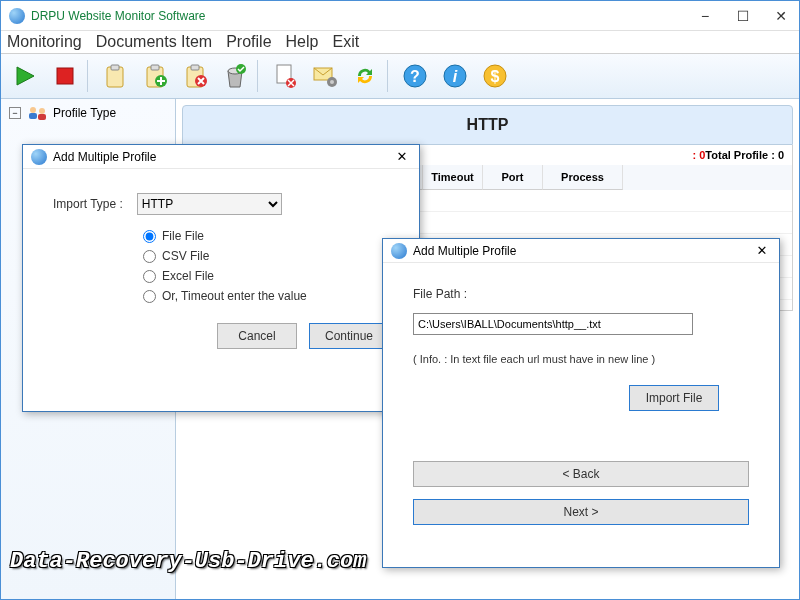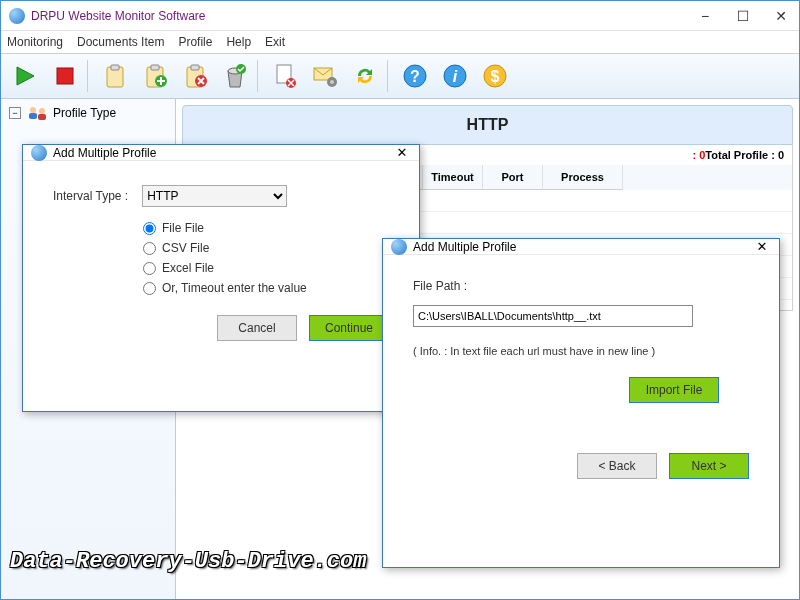--- a/index.html
+++ b/index.html
@@ -1,25 +1,25 @@
 <!DOCTYPE html>
 <html><head>
 <meta charset="utf-8">
 <style>
 * { box-sizing: border-box; margin: 0; padding: 0; font-family: "Segoe UI", Tahoma, sans-serif; }
 body { width: 800px; height: 600px; background: #fff; position: relative; overflow: hidden; }
 
 .window { width: 800px; height: 600px; border: 1px solid #4a8fd6; background: #fff; }
 .titlebar { height: 30px; background: #fff; display: flex; align-items: center; padding: 0 8px; border-bottom: 1px solid #e0e0e0; }
 .titlebar .icon { width: 16px; height: 16px; margin-right: 6px; }
-.titlebar .title { flex: 1; font-size: 12px; color: #701a75; }
+.titlebar .title { flex: 1; font-size: 12px; color: #15803d; }
 .winbtns { display: flex; gap: 18px; }
 .winbtn { width: 20px; height: 20px; display: flex; align-items: center; justify-content: center; font-size: 14px; color: #333; cursor: default; }
 
-.menubar { height: 22px; display: flex; align-items: center; padding: 0 6px; gap: 14px; font-size: 12px; color: #333; }
+.menubar { height: 22px; display: flex; align-items: center; padding: 0 6px; gap: 14px; font-size: 16px; color: #333; }
 .menubar span { cursor: default; }
 
 .toolbar { height: 46px; background: linear-gradient(#f8fbff,#e5f0fa); border-top: 1px solid #d0d0d0; border-bottom: 1px solid #b8cde0; display: flex; align-items: center; padding: 0 6px; gap: 4px; }
 .tool { width: 36px; height: 36px; display: flex; align-items: center; justify-content: center; }
 .tool.sep { width: 6px; border-left: 1px solid #c0d0e0; height: 32px; }
 
 .body { display: flex; height: calc(100% - 98px); }
 .sidebar { width: 175px; border-right: 1px solid #b8cde0; background: linear-gradient(#f8fbff,#f0f6fc); padding: 4px; }
 .tree-item { display: flex; align-items: center; font-size: 12px; padding: 2px 4px; }
 .tree-item .toggle { width: 12px; height: 12px; border: 1px solid #888; margin-right: 6px; display: flex; align-items: center; justify-content: center; font-size: 9px; }
@@ -28,30 +28,30 @@
 .http-header { background: #dfedfc; border: 1px solid #b8cde0; text-align: center; padding: 10px; font-size: 16px; font-weight: bold; color: #222; border-radius: 4px 4px 0 0; }
 .status-row { display: flex; justify-content: flex-end; font-size: 11px; font-weight: bold; padding: 4px 8px; border-left: 1px solid #d0d0d0; border-right: 1px solid #d0d0d0; }
 .status-row .red { color: #d00; }
 .grid { border: 1px solid #d0d0d0; border-top: none; }
 .grid-head { display: flex; background: #f5f8fc; }
 .grid-head div { padding: 6px 4px; font-size: 11px; font-weight: bold; border-right: 1px solid #e0e0e0; border-bottom: 1px solid #d0d0d0; text-align: center; }
 .grid-rows { height: 120px; }
 .grid-rows .r { height: 22px; border-bottom: 1px solid #f0f0f0; }
 
 .dialog { position: absolute; background: #fff; border: 1px solid #3b78b8; box-shadow: 2px 2px 8px rgba(0,0,0,0.3); }
-.dlg-title { height: 16px; background: #fff; display: flex; align-items: center; padding: 0 8px; border-bottom: 1px solid #e8e8e8; }
+.dlg-title { height: 24px; background: #fff; display: flex; align-items: center; padding: 0 8px; border-bottom: 1px solid #e8e8e8; }
 .dlg-title .t { flex: 1; font-size: 12px; }
 .dlg-close { width: 18px; text-align: center; font-size: 13px; cursor: default; }
 .dlg-body { padding: 24px 30px; font-size: 12px; color: #333; }
 .dlg-body label { display: flex; align-items: center; margin: 6px 0; gap: 6px; }
 .dlg-body input[type=radio] { width: 13px; height: 13px; }
 .dlg-body select { width: 145px; height: 22px; font-size: 12px; border: 1px solid #aaa; background: #f4f4f4; }
 .dlg-body input[type=text] { width: 280px; height: 22px; font-size: 11px; padding: 0 4px; border: 1px solid #888; }
 .btn { display: inline-block; min-width: 80px; height: 26px; line-height: 24px; text-align: center; font-size: 12px; border: 1px solid #aaa; background: #e8e8e8; cursor: default; }
-.btn.primary { border: 1px solid #2a7ad0; background: #84cc16; color: #333; }
+.btn.primary { border: 1px solid #2a7ad0; background: #e5e5e5; color: #333; }
 .btn-row { display: flex; justify-content: flex-end; gap: 12px; margin-top: 20px; }
 
 .watermark { position: absolute; left: 10px; bottom: 26px; font-family: "Courier New", monospace; font-size: 22px; font-weight: bold; font-style: italic; color: #fff; text-shadow: 1px 1px 0 #000, -1px -1px 0 #000, 1px -1px 0 #000, -1px 1px 0 #000, 2px 2px 2px rgba(0,0,0,0.6); }
 
 .globe { width:16px; height:16px; border-radius:50%; background: radial-gradient(circle at 30% 30%, #9fd4f8, #2a7ad0); display:inline-block; }
 </style>
 </head>
 <body>
 
 <div class="window">
@@ -199,21 +199,21 @@
 </div>
 
 <div class="dialog" style="left:22px; top:144px; width:398px; height:268px;">
   <div class="dlg-title">
     <span class="globe"></span>
     <span class="t" style="margin-left:6px">Add Multiple Profile</span>
     <span class="dlg-close">✕</span>
   </div>
   <div class="dlg-body">
     <div style="display:flex; align-items:center; gap:14px; margin-bottom:14px;">
-      <span>Interval Type :</span>
+      <span>Import Type :</span>
       <select><option>HTTP</option></select>
     </div>
     <div style="margin-left:90px;">
       <label>
           <input type="radio" checked="" style="">
           <span>File File</span>
         </label>
       <label>
           <input type="radio" style="">
           <span>CSV File</span>
@@ -240,20 +240,20 @@
     <span class="t" style="margin-left:6px">Add Multiple Profile</span>
     <span class="dlg-close">✕</span>
   </div>
   <div class="dlg-body">
     <div style="margin-bottom:12px;">File Path :</div>
     <input type="text" value="C:\Users\IBALL\Documents\http__.txt" style="">
     <div style="margin-top:18px; font-size:11px;">( Info. : In text file each url must have in new line )</div>
     <div class="btn-row" style="justify-content:flex-end; padding-right:30px;">
       <span class="btn primary" style="min-width:90px">Import File</span>
     </div>
-    <div class="btn-row" style="margin-top:50px;">
+    <div class="btn-row" style="margin-top:50px;flex-direction:column;">
       <span class="btn">&lt; Back</span>
       <span class="btn primary">Next &gt;</span>
     </div>
   </div>
 </div>
 
 <div class="watermark">Data-Recovery-Usb-Drive.com</div>
 
 </body></html>

